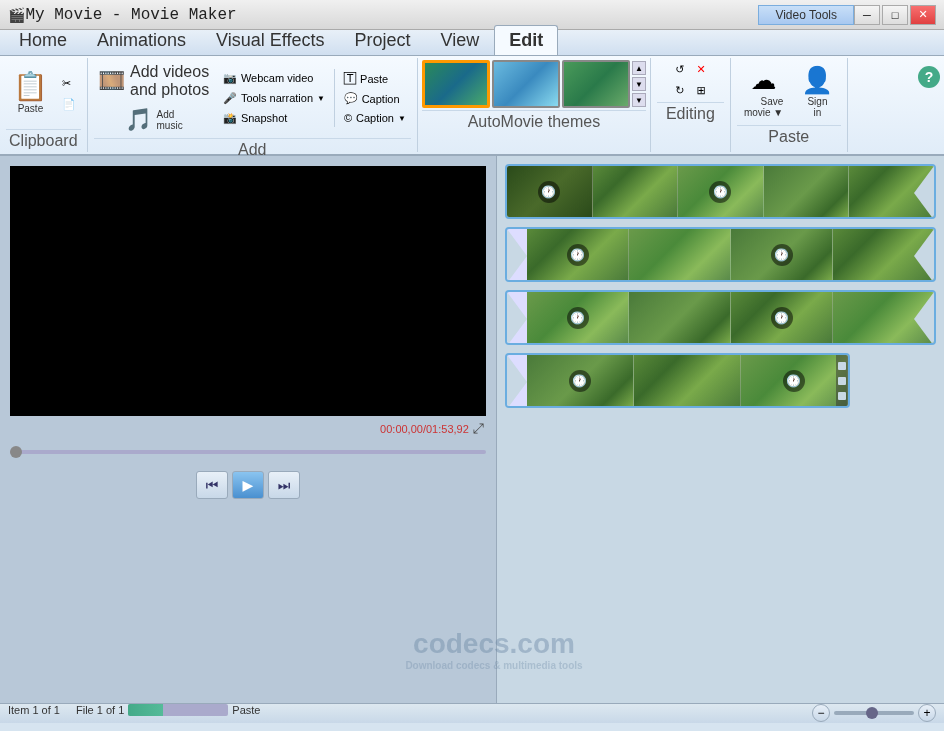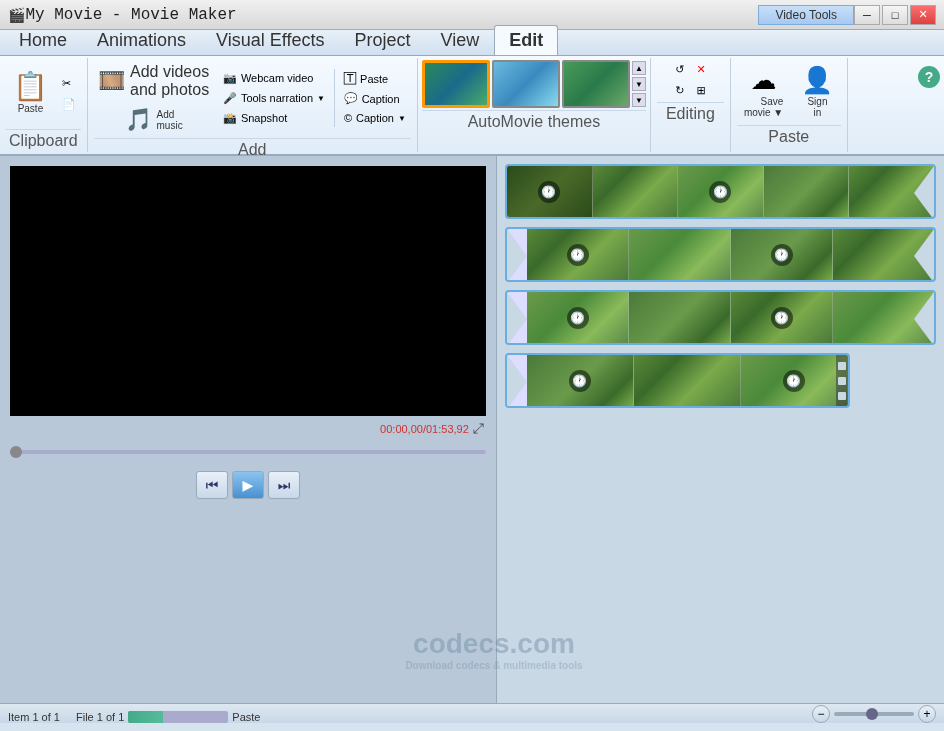--- a/index.html
+++ b/index.html
@@ -76,21 +76,21 @@
     
     .cell-bg-1 { background: linear-gradient(135deg, #5a8a3a 0%, #3a6a2a 30%, #7aaa4a 60%, #4a7a3a 100%); }
     .cell-bg-2 { background: linear-gradient(135deg, #6a9a4a 0%, #4a8a3a 40%, #8aba5a 70%, #5a8a4a 100%); }
     .cell-bg-3 { background: linear-gradient(135deg, #4a7a3a 0%, #6a9a4a 50%, #3a6a2a 80%, #7aaa4a 100%); }
     .cell-bg-dark { background: linear-gradient(135deg, #2a4a1a 0%, #4a6a2a 50%, #2a4a1a 100%); }
     
     .clock-overlay { position: absolute; top: 50%; left: 50%; transform: translate(-50%, -50%); width: 22px; height: 22px; background: rgba(0,0,0,0.5); border-radius: 50%; display: flex; align-items: center; justify-content: center; color: white; font-size: 12px; }
     .arrow-end-solid { width: 0; height: 0; border-top: 27px solid transparent; border-bottom: 27px solid transparent; border-right: 20px solid #c8d8e4; position: absolute; right: 0; top: 0; z-index: 3; }
 
     
-    .status-bar { height: 20px; background: linear-gradient(to bottom, #dde8f0, #c8d8e8); border-top: 1px solid #9ab; display: flex; align-items: flex-end; padding: 0 8px; gap: 16px; }
+    .status-bar { height: 20px; background: linear-gradient(to bottom, #dde8f0, #c8d8e8); border-top: 1px solid #9ab; display: flex; align-items: flex-start; padding: 0 8px; gap: 16px; }
     .status-item { font-size: 11px; color: #333; display: flex; align-items: center; gap: 4px; }
     .progress-bar { width: 100px; height: 12px; background: #aac; border-radius: 2px; overflow: hidden; }
     .progress-fill { height: 100%; background: linear-gradient(to right, #4a8, #5b9); width: 35%; }
     .zoom-ctrl { display: flex; align-items: center; gap: 4px; margin-left: auto; }
     .zoom-btn { width: 18px; height: 18px; background: linear-gradient(to bottom, #e8f0f8, #c8d8e8); border: 1px solid #9ab; border-radius: 50%; cursor: pointer; display: flex; align-items: center; justify-content: center; font-size: 12px; }
     .zoom-slider { width: 80px; height: 4px; background: #9ab; border-radius: 2px; position: relative; }
     .zoom-thumb { width: 12px; height: 12px; background: #668; border-radius: 50%; position: absolute; left: 40%; top: -4px; cursor: pointer; }
 
     
     .watermark { position: absolute; bottom: 60px; left: 0; right: 0; text-align: center; color: rgba(100,130,160,0.4); font-size: 28px; font-weight: bold; pointer-events: none; z-index: 10; margin-left: 44px; }

